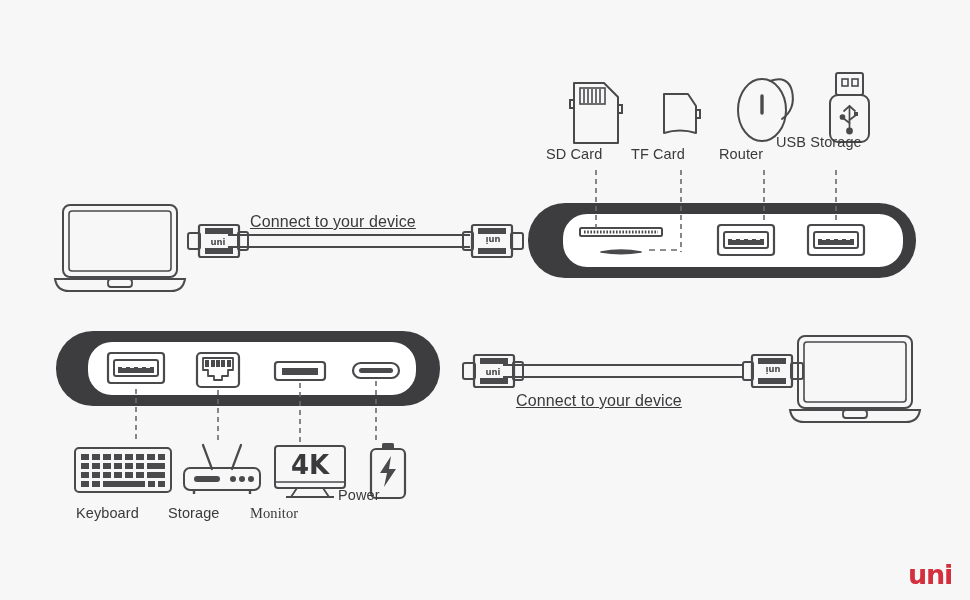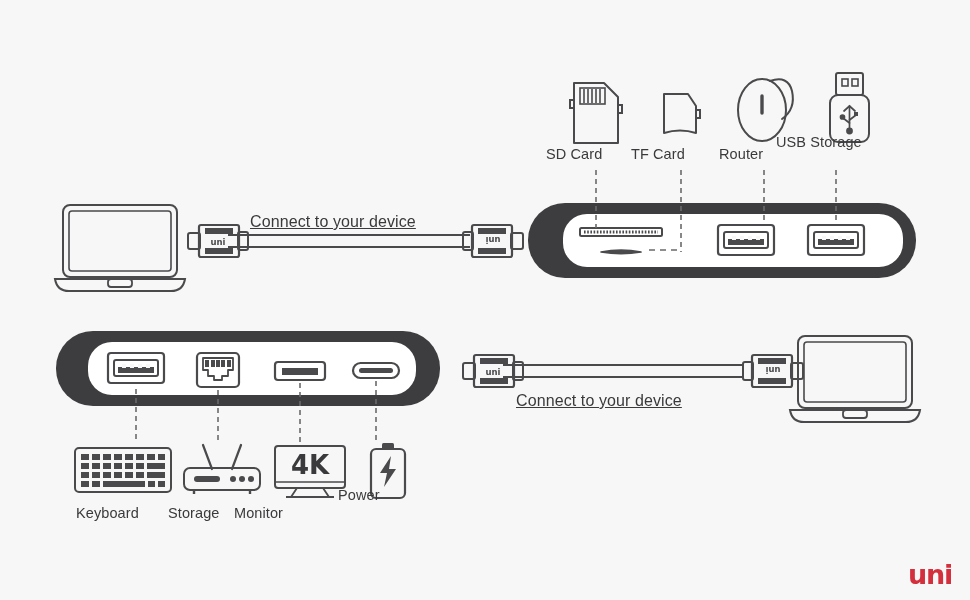--- a/index.html
+++ b/index.html
@@ -261,19 +261,19 @@
 
   <div class="lbl" style="left:546px;top:146px;width:100px;">SD Card</div>
   <div class="lbl" style="left:631px;top:146px;width:100px;">TF Card</div>
   <div class="lbl" style="left:719px;top:146px;width:90px;">Router</div>
   <div class="lbl" style="left:776px;top:134px;width:120px;">USB Storage</div>
 
   <div class="lbl cable" style="left:250px;top:213px;width:200px;">Connect to your device</div>
 
   <div class="lbl" style="left:76px;top:505px;width:120px;">Keyboard</div>
   <div class="lbl" style="left:168px;top:505px;width:100px;">Storage</div>
-  <div class="lbl" style="left:234px;top:505px;width:100px;">Monitor</div>
+  <div class="lbl" style="left:250px;top:505px;width:100px;font-family:Liberation Serif, serif;">Monitor</div>
   <div class="lbl" style="left:338px;top:487px;width:100px;">Power</div>
 
   <div class="lbl cable" style="left:516px;top:392px;width:200px;">Connect to your device</div>
 
   <div id="uni-logo">uni</div>
 </div>
 
 </body></html>

